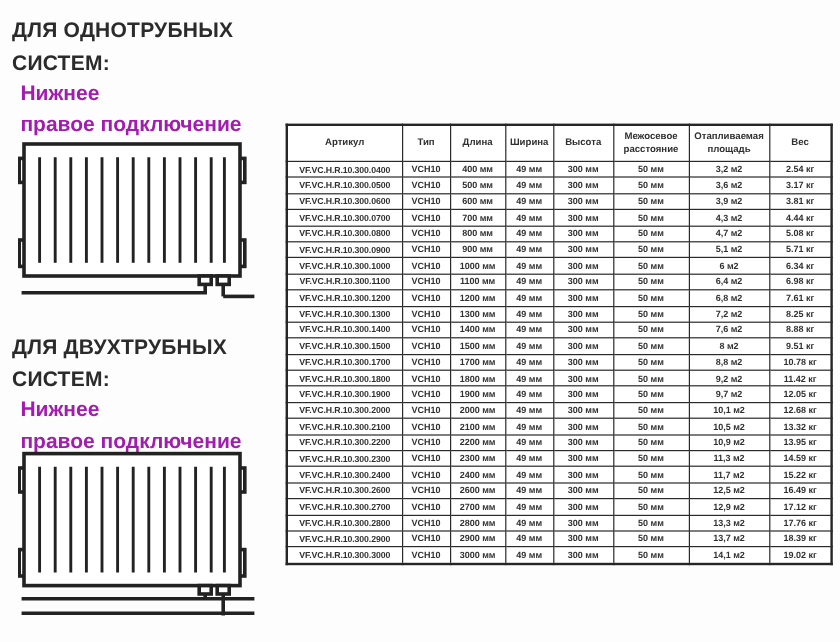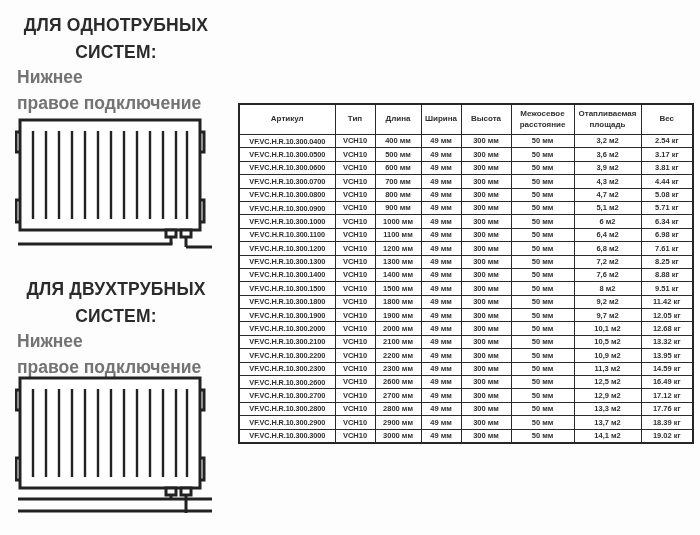--- a/index.html
+++ b/index.html
@@ -10,32 +10,32 @@
     font-family:"Liberation Sans", sans-serif;
     overflow:hidden;
   }
   .section-title {
     position:absolute;
     width:212px;
     margin:0;
     font-size:17.5px;
     font-weight:800;
     color:#2b2b2b;
-    text-align:center;
+    text-align:left;
     white-space:pre-line;
     line-height:1.55;
     letter-spacing:0.2px;
   }
   .connection-label {
     position:absolute;
     width:212px;
     margin:0;
     font-size:17.5px;
     font-weight:800;
-    color:#737373;
+    color:#a21caf;
     text-align:left;
     white-space:pre-line;
     line-height:1.5;
   }
   #title1 { left:10px; top:12px; }
   #sub1   { left:17px; top:64px; }
   #diag1  { position:absolute; left:15px; top:116px; }
   #title2 { left:10px; top:276px; }
   #sub2   { left:17px; top:328px; }
   #diag2  { position:absolute; left:15px; top:374px; }
@@ -306,20 +306,30 @@
           <td>VF.VC.H.R.10.300.1500</td>
           <td>VCH10</td>
           <td>1500 мм</td>
           <td>49 мм</td>
           <td>300 мм</td>
           <td>50 мм</td>
           <td>8 м2</td>
           <td>9.51 кг</td>
         </tr>
         <tr>
+          <td>VF.VC.H.R.10.300.1700</td>
+          <td>VCH10</td>
+          <td>1700 мм</td>
+          <td>49 мм</td>
+          <td>300 мм</td>
+          <td>50 мм</td>
+          <td>8,8 м2</td>
+          <td>10.78 кг</td>
+        </tr>
+        <tr>
           <td>VF.VC.H.R.10.300.1800</td>
           <td>VCH10</td>
           <td>1800 мм</td>
           <td>49 мм</td>
           <td>300 мм</td>
           <td>50 мм</td>
           <td>9,2 м2</td>
           <td>11.42 кг</td>
         </tr>
         <tr>
@@ -366,20 +376,30 @@
           <td>VF.VC.H.R.10.300.2300</td>
           <td>VCH10</td>
           <td>2300 мм</td>
           <td>49 мм</td>
           <td>300 мм</td>
           <td>50 мм</td>
           <td>11,3 м2</td>
           <td>14.59 кг</td>
         </tr>
         <tr>
+          <td>VF.VC.H.R.10.300.2400</td>
+          <td>VCH10</td>
+          <td>2400 мм</td>
+          <td>49 мм</td>
+          <td>300 мм</td>
+          <td>50 мм</td>
+          <td>11,7 м2</td>
+          <td>15.22 кг</td>
+        </tr>
+        <tr>
           <td>VF.VC.H.R.10.300.2600</td>
           <td>VCH10</td>
           <td>2600 мм</td>
           <td>49 мм</td>
           <td>300 мм</td>
           <td>50 мм</td>
           <td>12,5 м2</td>
           <td>16.49 кг</td>
         </tr>
         <tr>

